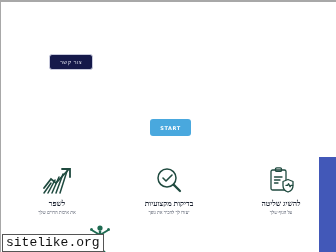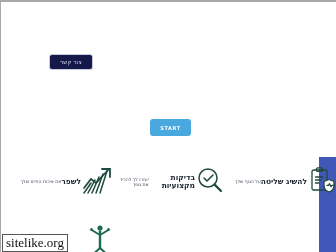--- a/index.html
+++ b/index.html
@@ -79,24 +79,25 @@
   .features {
     position: absolute;
     left: 0;
     top: 162px;
     width: 336px;
     display: flex;
   }
   .feature {
     flex: 1;
     display: flex;
-    flex-direction: row;
-    align-items: center;
-    text-align: right;
+    flex-direction: column;
+    align-items: center;
+    text-align: left;
     direction: rtl;
+    font-family: Liberation Serif, serif;
   }
   .feature .icon {
     height: 34px;
     display: flex;
     align-items: center;
     justify-content: center;
   }
   .feature .f-title {
     margin-top: 2px;
     font-size: 7.5px;
@@ -124,21 +125,21 @@
   .watermark {
     position: absolute;
     left: 1px;
     bottom: 0;
     padding: 1px 3px 2px 3px;
     background: #ffffff;
     border: 1px solid #555555;
     font-size: 13px;
     line-height: 1;
     color: #111111;
-    font-family: Liberation Serif, serif;
+    font-family: Liberation Mono, monospace;
   }
 </style>
 </head>
 <body>
 
 <div id="page">
 
   <div class="right-rail"></div>
 
   <div class="contact-btn">

